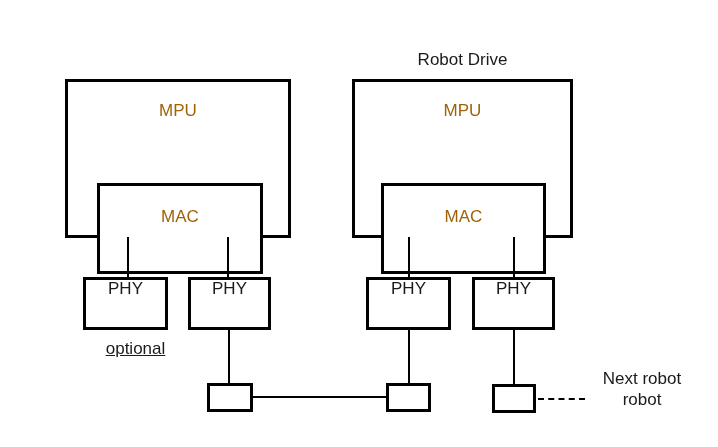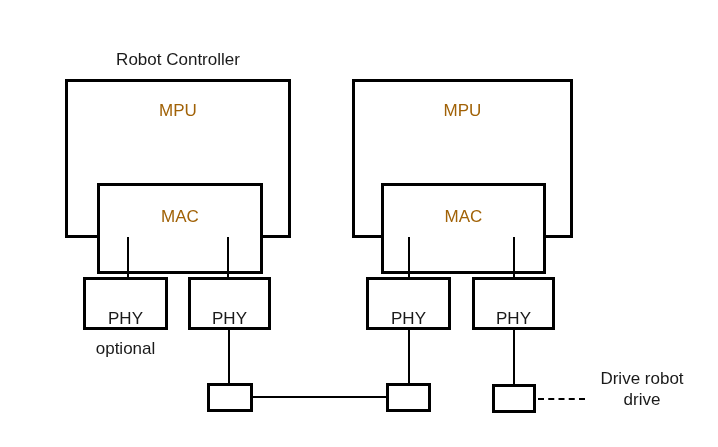--- a/index.html
+++ b/index.html
@@ -36,21 +36,21 @@
     color: #a16207;
     line-height: 1;
     white-space: nowrap;
   }
   .phy-box {
     position: absolute;
     box-sizing: border-box;
     background: #ffffff;
     border: 3px solid #000000;
     display: flex;
-    align-items: flex-end;
+    align-items: flex-start;
     justify-content: center;
   }
   .phy-label {
     font-size: 17px;
     color: #1a1a1a;
     line-height: 1;
     white-space: nowrap;
   }
   .conn-box {
     position: absolute;
@@ -95,45 +95,45 @@
     line-height: 1.25;
     text-align: center;
     white-space: nowrap;
   }
 </style>
 </head>
 <body>
 
 <div id="canvas">
 
-  <div class="title" style="left:65px; top:51px; width:226px;">Robot Controller</div>
 
   <div class="box" id="mpu-left" style="left:65px; top:79px; width:226px; height:159px;">
     <span class="box-label" style="margin-top:20px;">MPU</span>
   </div>
 
   <div class="box inner-mac" id="mac-left" style="left:97px; top:147px; width:166px; height:91px;">
     <span class="box-label" style="margin-top:22px;">MAC</span>
   </div>
 
   <div class="vline" style="left:127px; top:237px; height:41px;"></div>
   <div class="vline" style="left:227px; top:237px; height:41px;"></div>
 
   <div class="phy-box" style="left:83px; top:277px; width:85px; height:53px;">
     <span class="phy-label">PHY</span>
   </div>
 
-  <div class="caption" style="left:83px; top:340px; width:85px; text-align:center;">optional</div>
+  <div class="caption" style="left:93px; top:340px; width:85px; text-align:center;text-decoration:underline;">optional</div>
 
   <div class="phy-box" style="left:188px; top:277px; width:83px; height:53px;">
     <span class="phy-label">PHY</span>
   </div>
 
   <div class="vline" style="left:228px; top:330px; height:54px;"></div>
 
+  <div class="title" style="left:352px; top:51px; width:221px;">Robot Drive</div>
 
   <div class="box" id="mpu-right" style="left:352px; top:79px; width:221px; height:159px;">
     <span class="box-label" style="margin-top:20px;">MPU</span>
   </div>
 
   <div class="box inner-mac" id="mac-right" style="left:381px; top:147px; width:165px; height:91px;">
     <span class="box-label" style="margin-top:22px;">MAC</span>
   </div>
 
   <div class="vline" style="left:408px; top:237px; height:41px;"></div>
@@ -154,17 +154,17 @@
 
   <div class="hline" style="left:252px; top:396px; width:134px;"></div>
 
   <div class="conn-box" style="left:386px; top:383px; width:45px; height:29px;"></div>
 
   <div class="conn-box" style="left:492px; top:384px; width:44px; height:29px;"></div>
 
   <div class="dashline" style="left:538px; top:398px; width:47px;"></div>
 
   <div class="side-caption" style="left:578px; top:368px; width:128px;">
-    <div>Drive robot</div>
-    <div>drive</div>
+    <div>Next robot</div>
+    <div>robot</div>
   </div>
 
 </div>
 
 </body></html>

